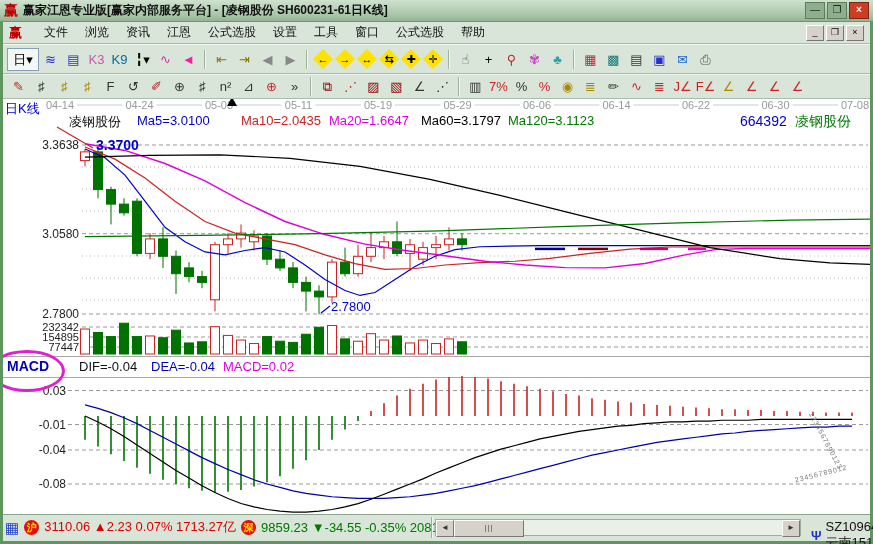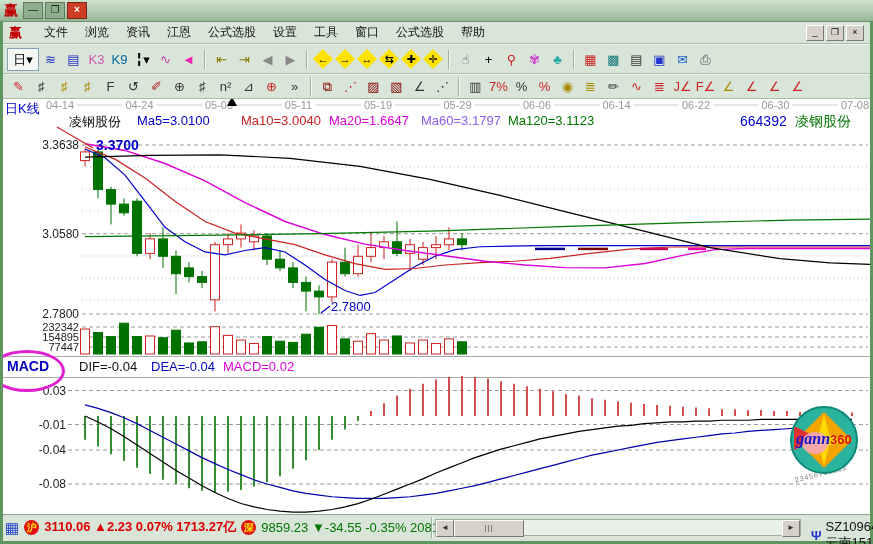--- a/index.html
+++ b/index.html
@@ -36,21 +36,21 @@
   .tsep{width:1px;height:19px;background:#9fb39f;border-right:1px solid #f0f6f0;margin:0 4px;}
   
   #chart{position:absolute;top:99px;left:3px;right:3px;height:416px;background:#fff;overflow:hidden;}
   #chart-svg{position:absolute;left:0;top:0;}
   .ov{position:absolute;white-space:nowrap;font-size:13px;}
   .lbl-kline{left:2px;top:1px;color:#0000cc;}
   .ma-title{left:66px;top:14px;color:#111;}
   .ma5{left:134px;top:14px;color:#0000cc;}
   .ma10{left:238px;top:14px;color:#cc2222;}
   .ma20{left:326px;top:14px;color:#dd00dd;}
-  .ma60{left:418px;top:14px;color:#8b5cf6;}
+  .ma60{left:418px;top:14px;color:#000000;}
   .ma120{left:505px;top:14px;color:#007700;}
   .stock-code{left:737px;top:14px;color:#0000cc;font-size:14px;}
   .stock-name{left:792px;top:14px;color:#007700;font-size:14px;}
   .macd-label{left:4px;top:259px;color:#0000bb;font-weight:bold;font-size:14px;}
   .dif{left:76px;top:260px;color:#111;}
   .dea{left:148px;top:260px;color:#0000bb;}
   .macdv{left:220px;top:260px;color:#dd00dd;}
   .macd-circle{position:absolute;left:-14px;top:251px;width:70px;height:36px;border:3px solid #e020d0;
        border-radius:50%;pointer-events:none;}
   
@@ -71,21 +71,21 @@
   .g-digits{position:absolute;font-size:7px;color:#777;letter-spacing:1px;}
   .g-d1{right:-12px;top:6px;transform:rotate(62deg);transform-origin:left top;}
   .g-d2{left:8px;bottom:-4px;transform:rotate(-14deg);}
   
   .statusbar{position:absolute;left:3px;right:3px;bottom:3px;height:26px;background:#d9e5d9;
       border-top:1px solid #8ba48b;font-size:13px;}
   .sb-left{position:absolute;left:2px;top:3px;display:flex;align-items:center;gap:5px;}
   .cal-icon{color:#2244cc;font-size:15px;line-height:15px;}
   .circ{width:15px;height:15px;border-radius:50%;background:#e01010;color:#ffe400;font-size:10px;
       line-height:15px;text-align:center;font-weight:bold;}
-  .sh-text{color:#dd0000;font-weight:bold;}
+  .sh-text{color:#dd0000;}
   .sz-text{color:#007700;}
   .sb-scroll{position:absolute;left:432px;top:4px;width:366px;height:17px;background:#e9efe9;
       border:1px solid #9ab09a;box-sizing:border-box;}
   .sb-arrow{position:absolute;top:0;width:16px;height:15px;background:#d6d2ca;border:1px solid #fff;
       border-right-color:#777;border-bottom-color:#777;font-size:8px;line-height:14px;text-align:center;color:#333;}
   .sb-arrow.left{left:0;} .sb-arrow.right{right:0;}
   .sb-thumb{position:absolute;left:18px;top:0;width:68px;height:15px;background:#d6d2ca;
       border:1px solid #fff;border-right-color:#777;border-bottom-color:#777;
       text-align:center;font-size:8px;line-height:13px;color:#555;letter-spacing:1px;}
   .sb-right{position:absolute;left:808px;top:4px;display:flex;align-items:center;gap:4px;}
@@ -94,20 +94,21 @@
   .sb-vsep{position:absolute;left:428px;top:2px;width:1px;height:21px;background:#9ab09a;
       border-right:1px solid #f0f6f0;}
 </style>
 </head>
 <body>
 
 <div id="win">
 
   <div class="titlebar">
     <span class="app-logo">赢</span>
+    <span class="title-text">赢家江恩专业版[赢家内部服务平台] - [凌钢股份  SH600231-61日K线]</span>
     <span class="win-btns">
       <span class="wbtn">—</span>
       <span class="wbtn">❐</span>
       <span class="wbtn close">×</span>
     </span>
   </div>
 
   <div class="menubar">
     <span class="app-logo" style="font-size:13px">赢</span>
     <span class="menu-item">文件</span>
@@ -435,43 +436,36 @@
           <line x1="57" y1="127" x2="93" y2="148" stroke="#cc2222" stroke-width="1.2"></line>
           <text x="96" y="150" fill="#0000cc" font-size="14" text-anchor="start" font-weight="bold">3.3700</text>
           <line x1="321" y1="313" x2="330" y2="306" stroke="#0000cc" stroke-width="1.2"></line>
           <text x="331" y="311" fill="#0000cc" font-size="13" text-anchor="start" font-weight="normal">2.7800</text>
         </g>
       </svg>
 
     <span class="ov lbl-kline">日K线</span>
     <span class="ov ma-title">凌钢股份</span>
     <span class="ov ma5">Ma5=3.0100</span>
-    <span class="ov ma10">Ma10=3.0040</span>
+    <span class="ov ma10">Ma10=2.0435</span>
     <span class="ov ma20">Ma20=1.6647</span>
     <span class="ov ma60">Ma60=3.1797</span>
     <span class="ov ma120">Ma120=3.1123</span>
     <span class="ov stock-code">664392</span>
     <span class="ov stock-name">凌钢股份</span>
 
     <span class="ov macd-label">MACD</span>
     <span class="ov dif">DIF=-0.04</span>
     <span class="ov dea">DEA=-0.04</span>
     <span class="ov macdv">MACD=0.02</span>
     <span class="macd-circle"></span>
 
     <div class="gann">
       <span class="g-digits g-d1">1234567890123</span>
       <span class="g-digits g-d2">23456789012</span>
-      <span class="g-circ">
-        <span class="g-diamond"></span>
-        <span class="g-star"></span>
-        <span class="g-tri"></span>
-        <span class="g-pink"></span>
-        <span class="g-text"><i>gann</i><b>360</b></span>
-      </span>
     </div>
   </div>
 
   <div class="statusbar">
     <div class="sb-left">
       <span class="cal-icon">▦</span>
       <span class="circ">沪</span>
       <span class="sh-text">3110.06 ▲2.23 0.07% 1713.27亿</span>
       <span class="circ">深</span>
       <span class="sz-text">9859.23 ▼-34.55 -0.35% 2081.60</span>

